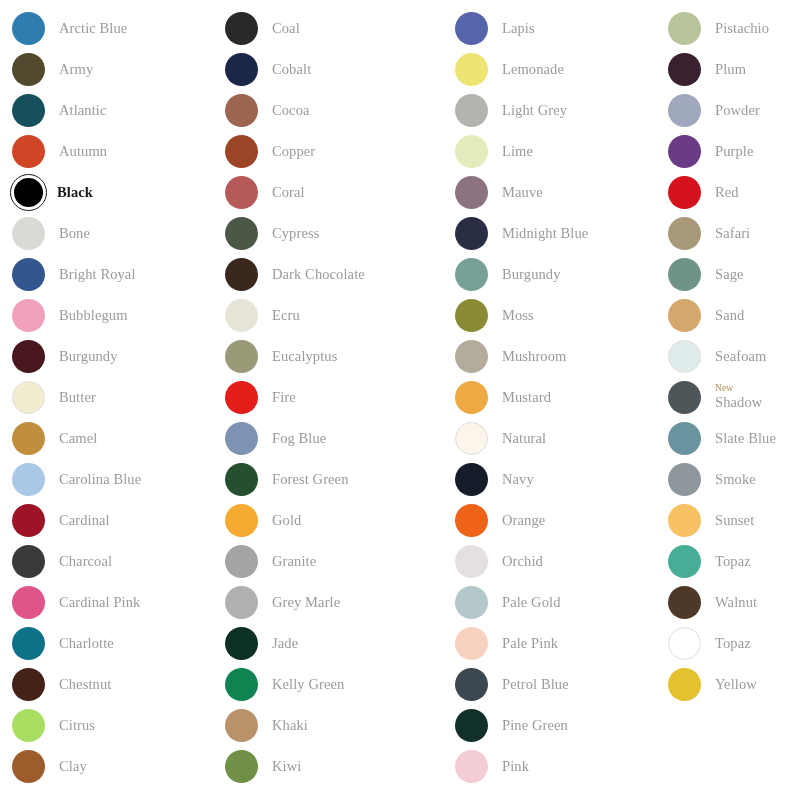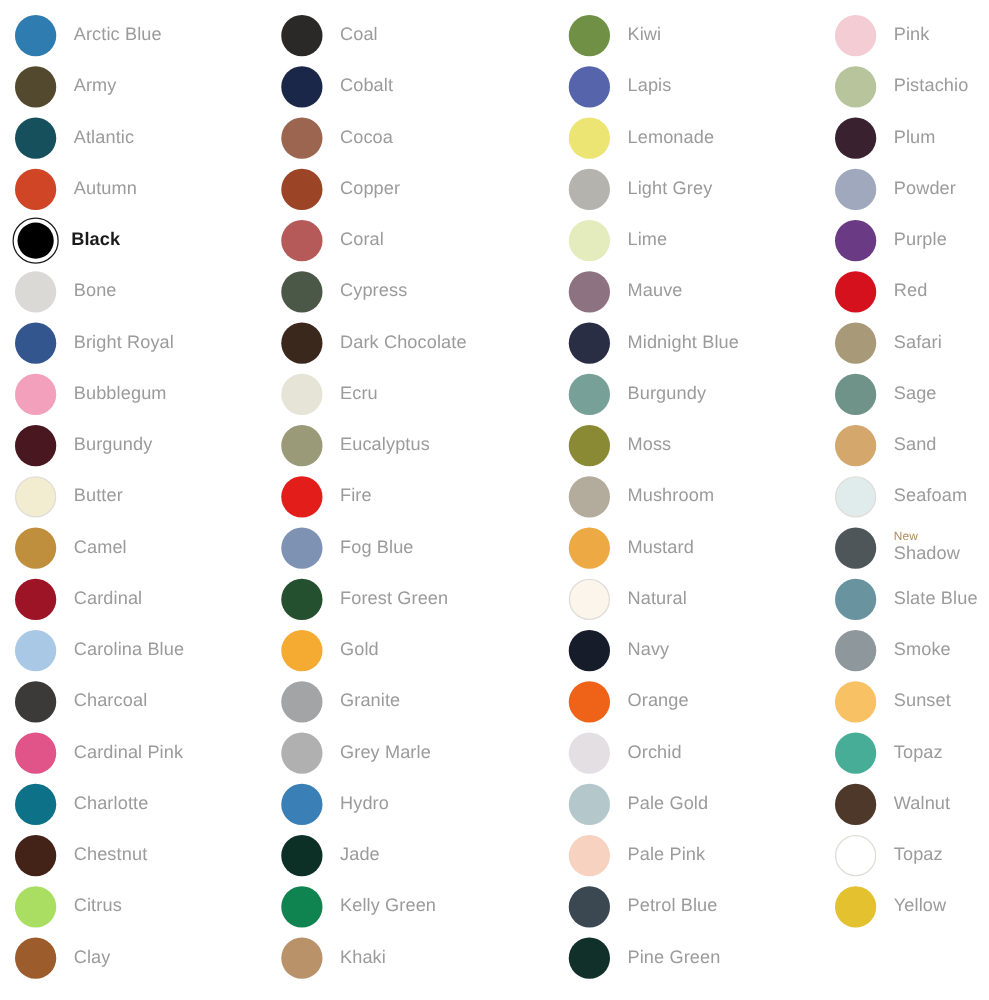--- a/index.html
+++ b/index.html
@@ -17,20 +17,21 @@
   #swatch-grid {
     box-sizing: border-box;
     width: 791px;
     height: 692px;
     padding: 8px 0 0 0;
     display: grid;
     grid-template-columns: 213px 230px 213px 135px;
     grid-auto-rows: 41px;
     grid-auto-flow: column;
     align-content: start;
+    font-family: Liberation Serif, serif;
   }
   .swatch-item {
     display: flex;
     align-items: center;
     height: 41px;
     padding-left: 12px;
     box-sizing: border-box;
     cursor: pointer;
     user-select: none;
   }
@@ -198,36 +199,36 @@
     <div class="swatch-item">
       <span class="swatch-dot-wrap">
         <span class="swatch-dot" style="background: rgb(192, 143, 62);"></span>
       </span>
       <span class="swatch-text">
         <span class="swatch-label">Camel</span>
       </span>
     </div>
     <div class="swatch-item">
       <span class="swatch-dot-wrap">
+        <span class="swatch-dot" style="background: rgb(169, 200, 230);"></span>
+      </span>
+      <span class="swatch-text">
+        <span class="swatch-label">Carolina Blue</span>
+      </span>
+    </div>
+    <div class="swatch-item">
+      <span class="swatch-dot-wrap">
         <span class="swatch-dot" style="background: rgb(157, 20, 39);"></span>
       </span>
       <span class="swatch-text">
         <span class="swatch-label">Cardinal</span>
       </span>
     </div>
     <div class="swatch-item">
       <span class="swatch-dot-wrap">
-        <span class="swatch-dot" style="background: rgb(169, 200, 230);"></span>
-      </span>
-      <span class="swatch-text">
-        <span class="swatch-label">Carolina Blue</span>
-      </span>
-    </div>
-    <div class="swatch-item">
-      <span class="swatch-dot-wrap">
         <span class="swatch-dot" style="background: rgb(59, 58, 57);"></span>
       </span>
       <span class="swatch-text">
         <span class="swatch-label">Charcoal</span>
       </span>
     </div>
     <div class="swatch-item">
       <span class="swatch-dot-wrap">
         <span class="swatch-dot" style="background: rgb(224, 84, 138);"></span>
       </span>
@@ -378,28 +379,20 @@
       <span class="swatch-text">
         <span class="swatch-label">Granite</span>
       </span>
     </div>
     <div class="swatch-item">
       <span class="swatch-dot-wrap">
         <span class="swatch-dot" style="background: rgb(176, 176, 176);"></span>
       </span>
       <span class="swatch-text">
         <span class="swatch-label">Grey Marle</span>
-      </span>
-    </div>
-    <div class="swatch-item">
-      <span class="swatch-dot-wrap">
-        <span class="swatch-dot" style="background: rgb(58, 127, 181);"></span>
-      </span>
-      <span class="swatch-text">
-        <span class="swatch-label">Hydro</span>
       </span>
     </div>
     <div class="swatch-item">
       <span class="swatch-dot-wrap">
         <span class="swatch-dot" style="background: rgb(12, 48, 38);"></span>
       </span>
       <span class="swatch-text">
         <span class="swatch-label">Jade</span>
       </span>
     </div>

